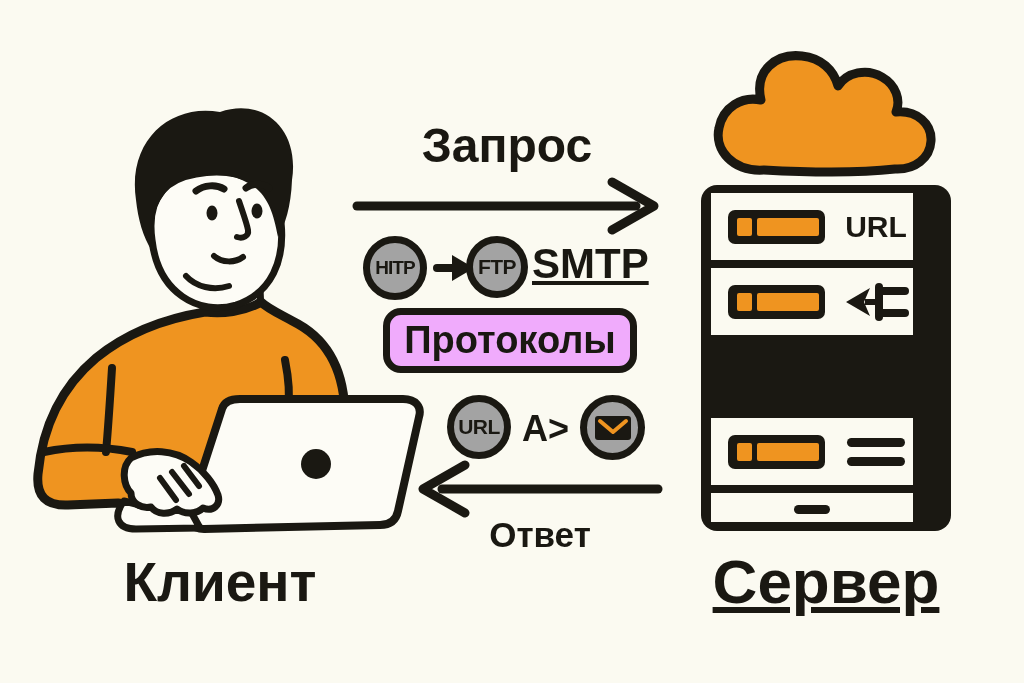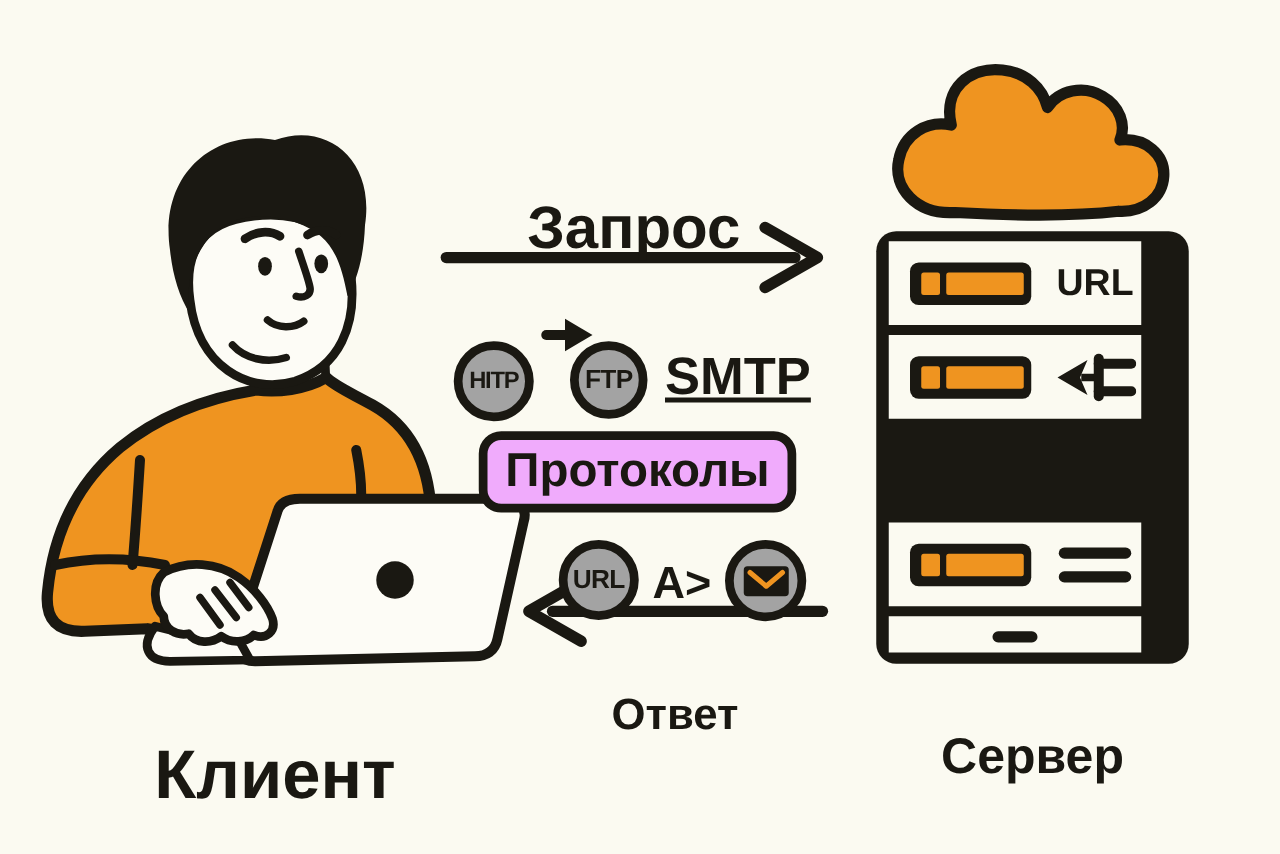--- a/index.html
+++ b/index.html
@@ -10,48 +10,48 @@
     position: relative;
     overflow: hidden;
     color: #1a1812;
   }
   #canvas { position: absolute; inset: 0; width: 1024px; height: 683px; }
 
   
   .layer { position: absolute; inset: 0; }
   #server-layer { z-index: 1; }
   #art-layer    { z-index: 2; pointer-events: none; }
-  #text-layer   { z-index: 3; margin-top: 37px; }
+  #text-layer   { z-index: 3; }
 
   
   .big-label { position: absolute; font-weight: 700; text-align: center; letter-spacing: 0; }
   .lbl-request  { left: 352px; top: 118px; width: 310px; font-size: 48px; }
   .lbl-response { left: 430px; top: 515px; width: 220px; font-size: 35px; }
   .lbl-client   { left:  60px; top: 550px; width: 320px; font-size: 55px; }
-  .lbl-server   { left: 666px; top: 546px; width: 320px; font-size: 40px; }
+  .lbl-server   { left: 666px; top: 546px; width: 320px; font-size: 62px; text-decoration: underline; }
   .lbl-smtp     { left: 532px; top: 240px; width: 110px; font-size: 42px; text-align: right; text-decoration: underline; }
   .lbl-a-arrow  { left: 522px; top: 408px; width:  60px; font-size: 36px; font-weight: 700; text-align: left; }
 
   
   .protocols-box {
     position: absolute; left: 383px; top: 308px; width: 254px; height: 65px;
     background: #f0abfc; border: 7px solid #1a1812; border-radius: 18px;
     display: flex; align-items: center; justify-content: center;
     font-size: 38px; font-weight: 700;
   }
 
   
   .badge {
     position: absolute; border-radius: 50%;
     background: #a3a3a3; border: 7px solid #1a1812;
     display: flex; align-items: center; justify-content: center;
     font-weight: 700; color: #1a1812;
   }
   .badge-http { left: 363px; top: 236px; width: 64px; height: 64px; font-size: 19px; letter-spacing: -1px; }
-  .badge-ftp  { left: 456px; top: 236px; width: 62px; height: 62px; font-size: 21px; letter-spacing: -0.5px; }
+  .badge-ftp  { left: 466px; top: 236px; width: 62px; height: 62px; font-size: 21px; letter-spacing: -0.5px; }
   .badge-url  { left: 447px; top: 395px; width: 64px; height: 64px; font-size: 21px; letter-spacing: -0.5px; }
   .badge-mail { left: 580px; top: 395px; width: 65px; height: 65px; }
 
   
   .server-outer {
     position: absolute; left: 701px; top: 185px; width: 250px; height: 346px;
     background: #1a1812; border-radius: 16px;
   }
   .server-slot {
     position: absolute; left: 10px; width: 202px; height: 67px;

